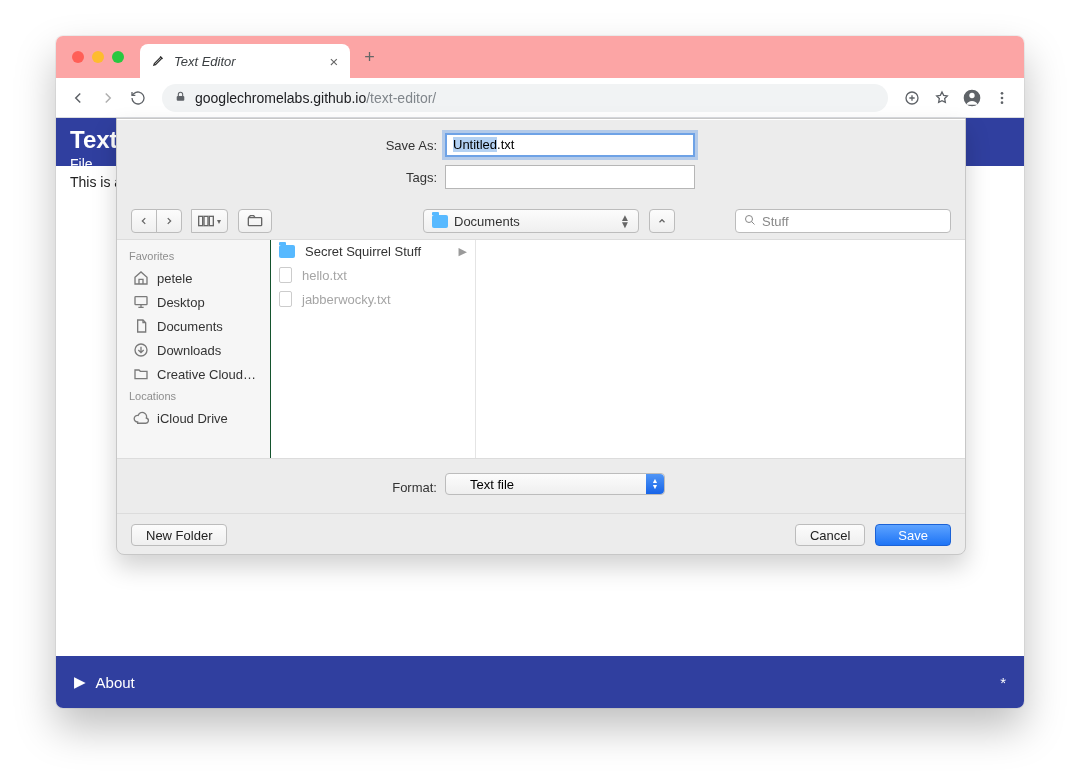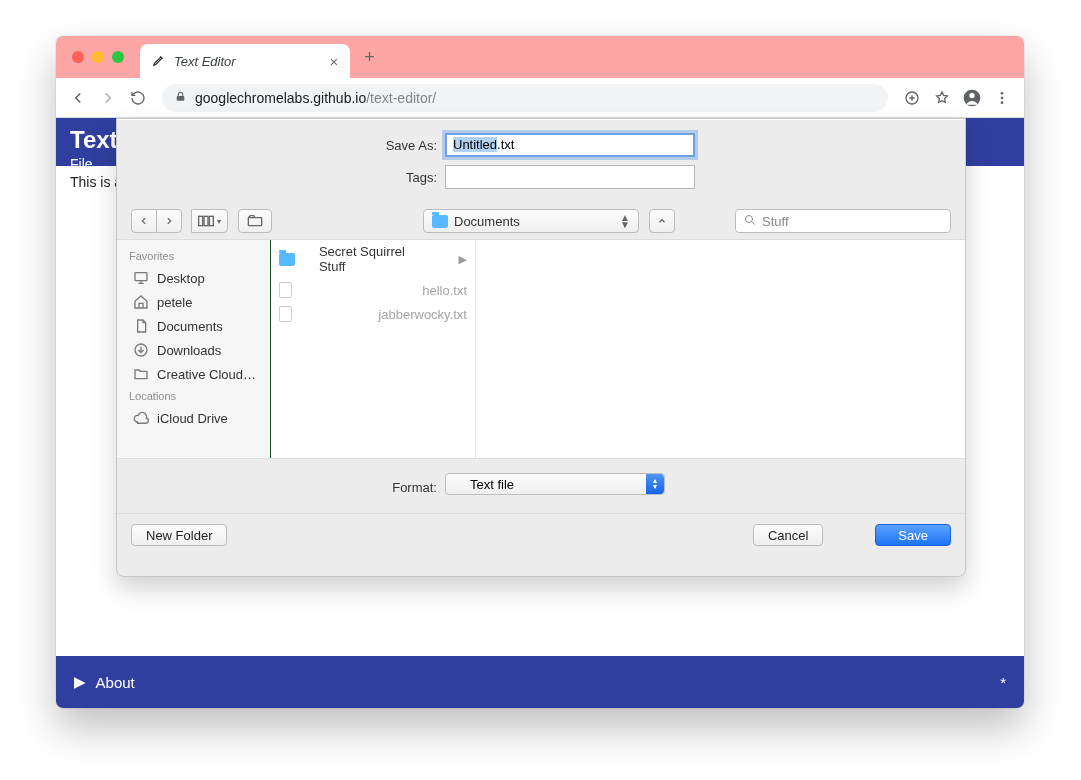--- a/index.html
+++ b/index.html
@@ -54,34 +54,34 @@
   .loc-pop { flex:0 0 216px; height:24px; margin-left:auto; background:linear-gradient(#fcfcfc,#efefef); border:1px solid #bcbcbc; border-radius:4px; display:flex; align-items:center; padding:0 8px; font-size:13px; color:#333; gap:6px; }
   .loc-pop .expand { margin-left:auto; color:#666; font-size:10px; line-height:7px; }
   .search { flex:0 0 216px; height:24px; background:#fff; border:1px solid #bcbcbc; border-radius:4px; display:flex; align-items:center; padding:0 8px; font-size:13px; color:#888; gap:6px; }
 
   .dlg-browser { display:flex; height:220px; background:#fff; border-top:1px solid #dcdcdc; border-bottom:1px solid #dcdcdc; }
   .sidebar { width:154px; border-right:1px solid #14532d; padding:8px 0 8px 12px; background:#f6f6f6; font-size:13px; }
   .side-head { color:#8e8e8e; font-size:11px; margin: 2px 0 4px; }
   .side-item { display:flex; align-items:center; gap:8px; color:#333; padding:4px 4px; }
   .side-item svg { width:16px; height:16px; color:#7a7a7a; }
   .col { width:205px; border-right:1px solid #e4e4e4; }
-  .col-row { display:flex; align-items:center; gap:24px; padding:4px 8px; font-size:13px; color:#333;justify-content:space-between; }
+  .col-row { display:flex; align-items:center; gap:10px; padding:4px 8px; font-size:13px; color:#333; }
   .col-row.dim { color:#a5a5a5; }
   .col-row .chev { margin-left:auto; color:#9a9a9a; font-size:11px; }
   .fld-ico { width:16px; height:13px; background:#57b9ff; border-radius:2px; position:relative; }
   .fld-ico::before { content:""; position:absolute; top:-3px; left:0; width:7px; height:3px; background:#57b9ff; border-radius:1px 1px 0 0; }
   .file-ico { width:13px; height:16px; border:1px solid #ccc; border-radius:2px; background:#fff; }
   .col.empty { flex:1; border-right:none; }
 
   .dlg-mid { padding:14px 0 18px; display:flex; align-items:flex-end; border-bottom:1px solid #dcdcdc; }
   .fmt-label { width:328px; text-align:right; padding-right:8px; color:#333; font-size:13px; }
   .fmt-sel { width:220px; height:22px; background:linear-gradient(#fcfcfc,#efefef); border:1px solid #bcbcbc; border-radius:4px; display:flex; align-items:center; padding:0 24px; font-size:13px; position:relative; }
   .fmt-sel .cap { position:absolute; right:0; top:0; bottom:0; width:18px; background:linear-gradient(#4f95f6,#1764e8); border-radius:0 4px 4px 0; display:flex; flex-direction:column; align-items:center; justify-content:center; color:#fff; font-size:7px; line-height:6px; }
 
-  .dlg-bot { display:flex; align-items:flex-start; padding:10px 14px 30px;gap:42px; }
+  .dlg-bot { display:flex; align-items:flex-start; padding:10px 14px 8px; }
   .mac-btn { height:22px; padding:0 14px; background:linear-gradient(#fcfcfc,#efefef); border:1px solid #bcbcbc; border-radius:4px; font-size:13px; color:#222; display:flex; align-items:center; }
   .mac-btn.primary { background:linear-gradient(#5da3ff,#1e74f5); border-color:#1b62d6; color:#fff; padding:0 22px; }
   .dlg-bot .spacer { flex:1; }
 </style>
 </head>
 <body>
 
 <div class="window">
 
   <div class="tabstrip">
@@ -234,31 +234,31 @@
           </span>
           <span>Stuff</span>
         </div>
       </div>
 
       <div class="dlg-browser">
         <div class="sidebar">
           <div class="side-head">Favorites</div>
           <div class="side-item">
             <svg viewBox="0 0 24 24" fill="none" stroke="currentColor" stroke-width="2">
+                <path d="M3 11l9-8 9 8v10H3z"></path>
+                <path d="M9 21v-7h6v7"></path>
+              </svg>
+            <span>petele</span>
+          </div>
+          <div class="side-item">
+            <svg viewBox="0 0 24 24" fill="none" stroke="currentColor" stroke-width="2">
                 <rect x="3" y="4" width="18" height="12" rx="1"></rect>
                 <path d="M8 20h8M12 16v4"></path>
               </svg>
             <span>Desktop</span>
-          </div>
-          <div class="side-item">
-            <svg viewBox="0 0 24 24" fill="none" stroke="currentColor" stroke-width="2">
-                <path d="M3 11l9-8 9 8v10H3z"></path>
-                <path d="M9 21v-7h6v7"></path>
-              </svg>
-            <span>petele</span>
           </div>
           <div class="side-item">
             <svg viewBox="0 0 24 24" fill="none" stroke="currentColor" stroke-width="2">
                 <path d="M7 3h8l4 4v14H7z"></path>
                 <path d="M15 3v4h4"></path>
               </svg>
             <span>Documents</span>
           </div>
           <div class="side-item">
             <svg viewBox="0 0 24 24" fill="none" stroke="currentColor" stroke-width="2">

